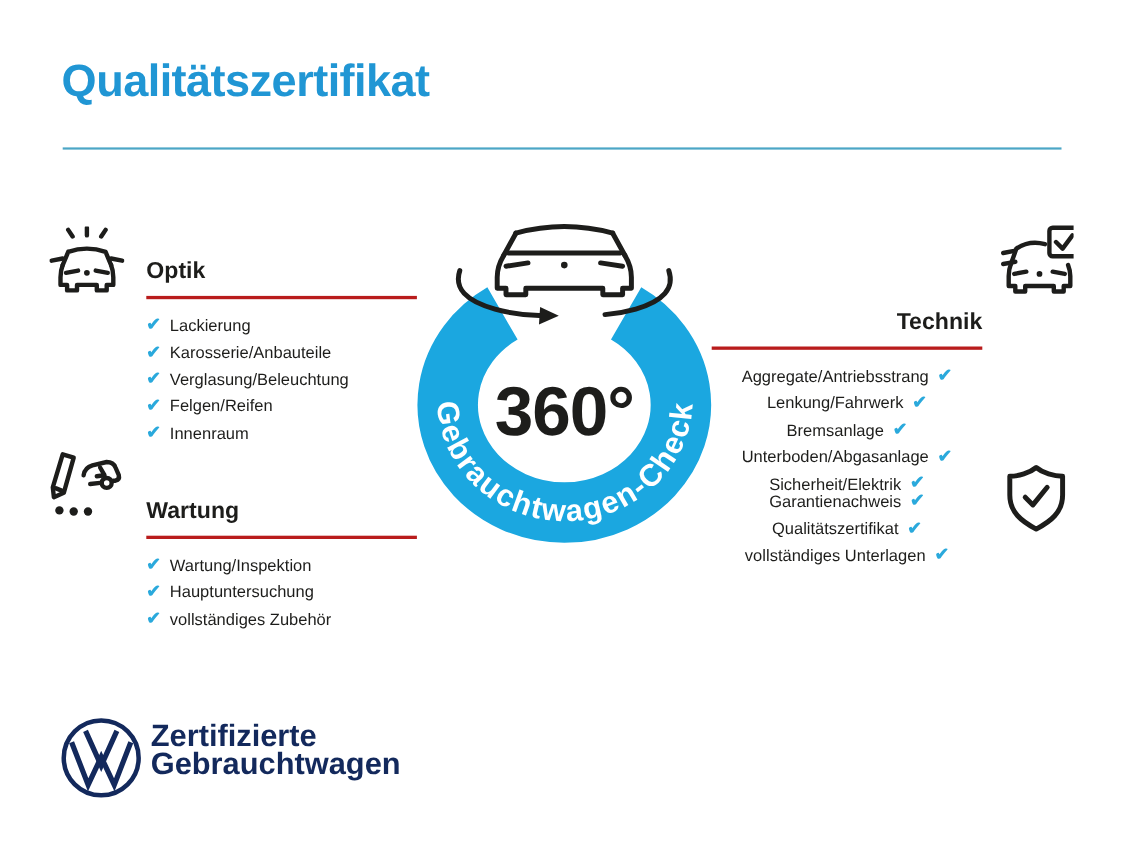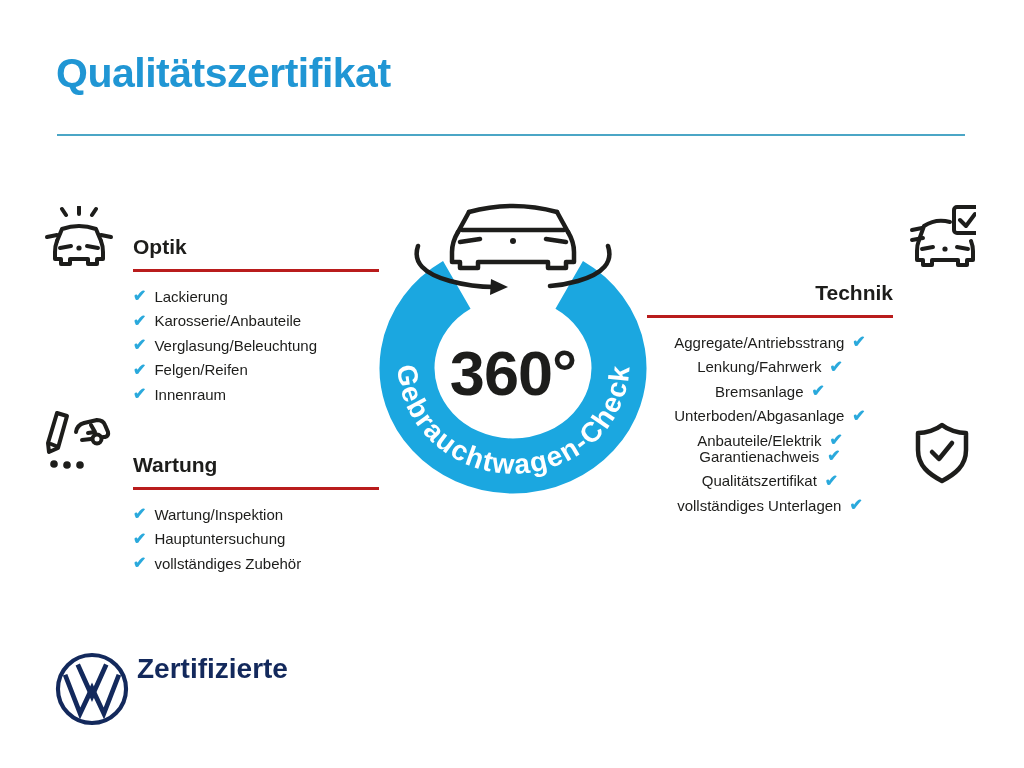--- a/index.html
+++ b/index.html
@@ -139,21 +139,21 @@
         </div>
       <div class="sec-row">
           <span>Bremsanlage</span>
           <span class="check">✔</span>
         </div>
       <div class="sec-row">
           <span>Unterboden/Abgasanlage</span>
           <span class="check">✔</span>
         </div>
       <div class="sec-row">
-          <span>Anbauteile/Elektrik</span>
+          <span>Sicherheit/Elektrik</span>
           <span class="check">✔</span>
         </div>
     </div>
   </div>
 
   <div class="icon-box" style="left:44px; top:408px;">
     <svg width="70" height="64" viewBox="0 0 70 64" fill="none" stroke="#1d1d1b" stroke-width="4" stroke-linecap="round" stroke-linejoin="round">
       <path d="M 13 5 L 23 8 L 14 40 L 5 44 L 4 35 Z"></path>
       <path d="M 7 36 L 12 38"></path>
       <circle cx="10" cy="56" r="3.8" fill="#1d1d1b" stroke="none"></circle>
@@ -208,15 +208,16 @@
 
   <div class="footer-logo">
     <svg width="76" height="76" viewBox="0 0 48 48" fill="none" stroke="#13295c" stroke-linecap="butt" stroke-linejoin="miter">
       <circle cx="24" cy="24" r="21.5" stroke-width="2.6"></circle>
       <path d="M 15 8.5 L 24 28.5 L 33 8.5" stroke-width="3"></path>
       <path d="M 7 15 L 16.5 39.5 L 24 23.5 L 31.5 39.5 L 41 15" stroke-width="3"></path>
     </svg>
   </div>
   <div class="footer-text">
     <div>Zertifizierte</div>
+    <div>Gebrauchtwagen</div>
   </div>
 
 </div>
 
 </body></html>

